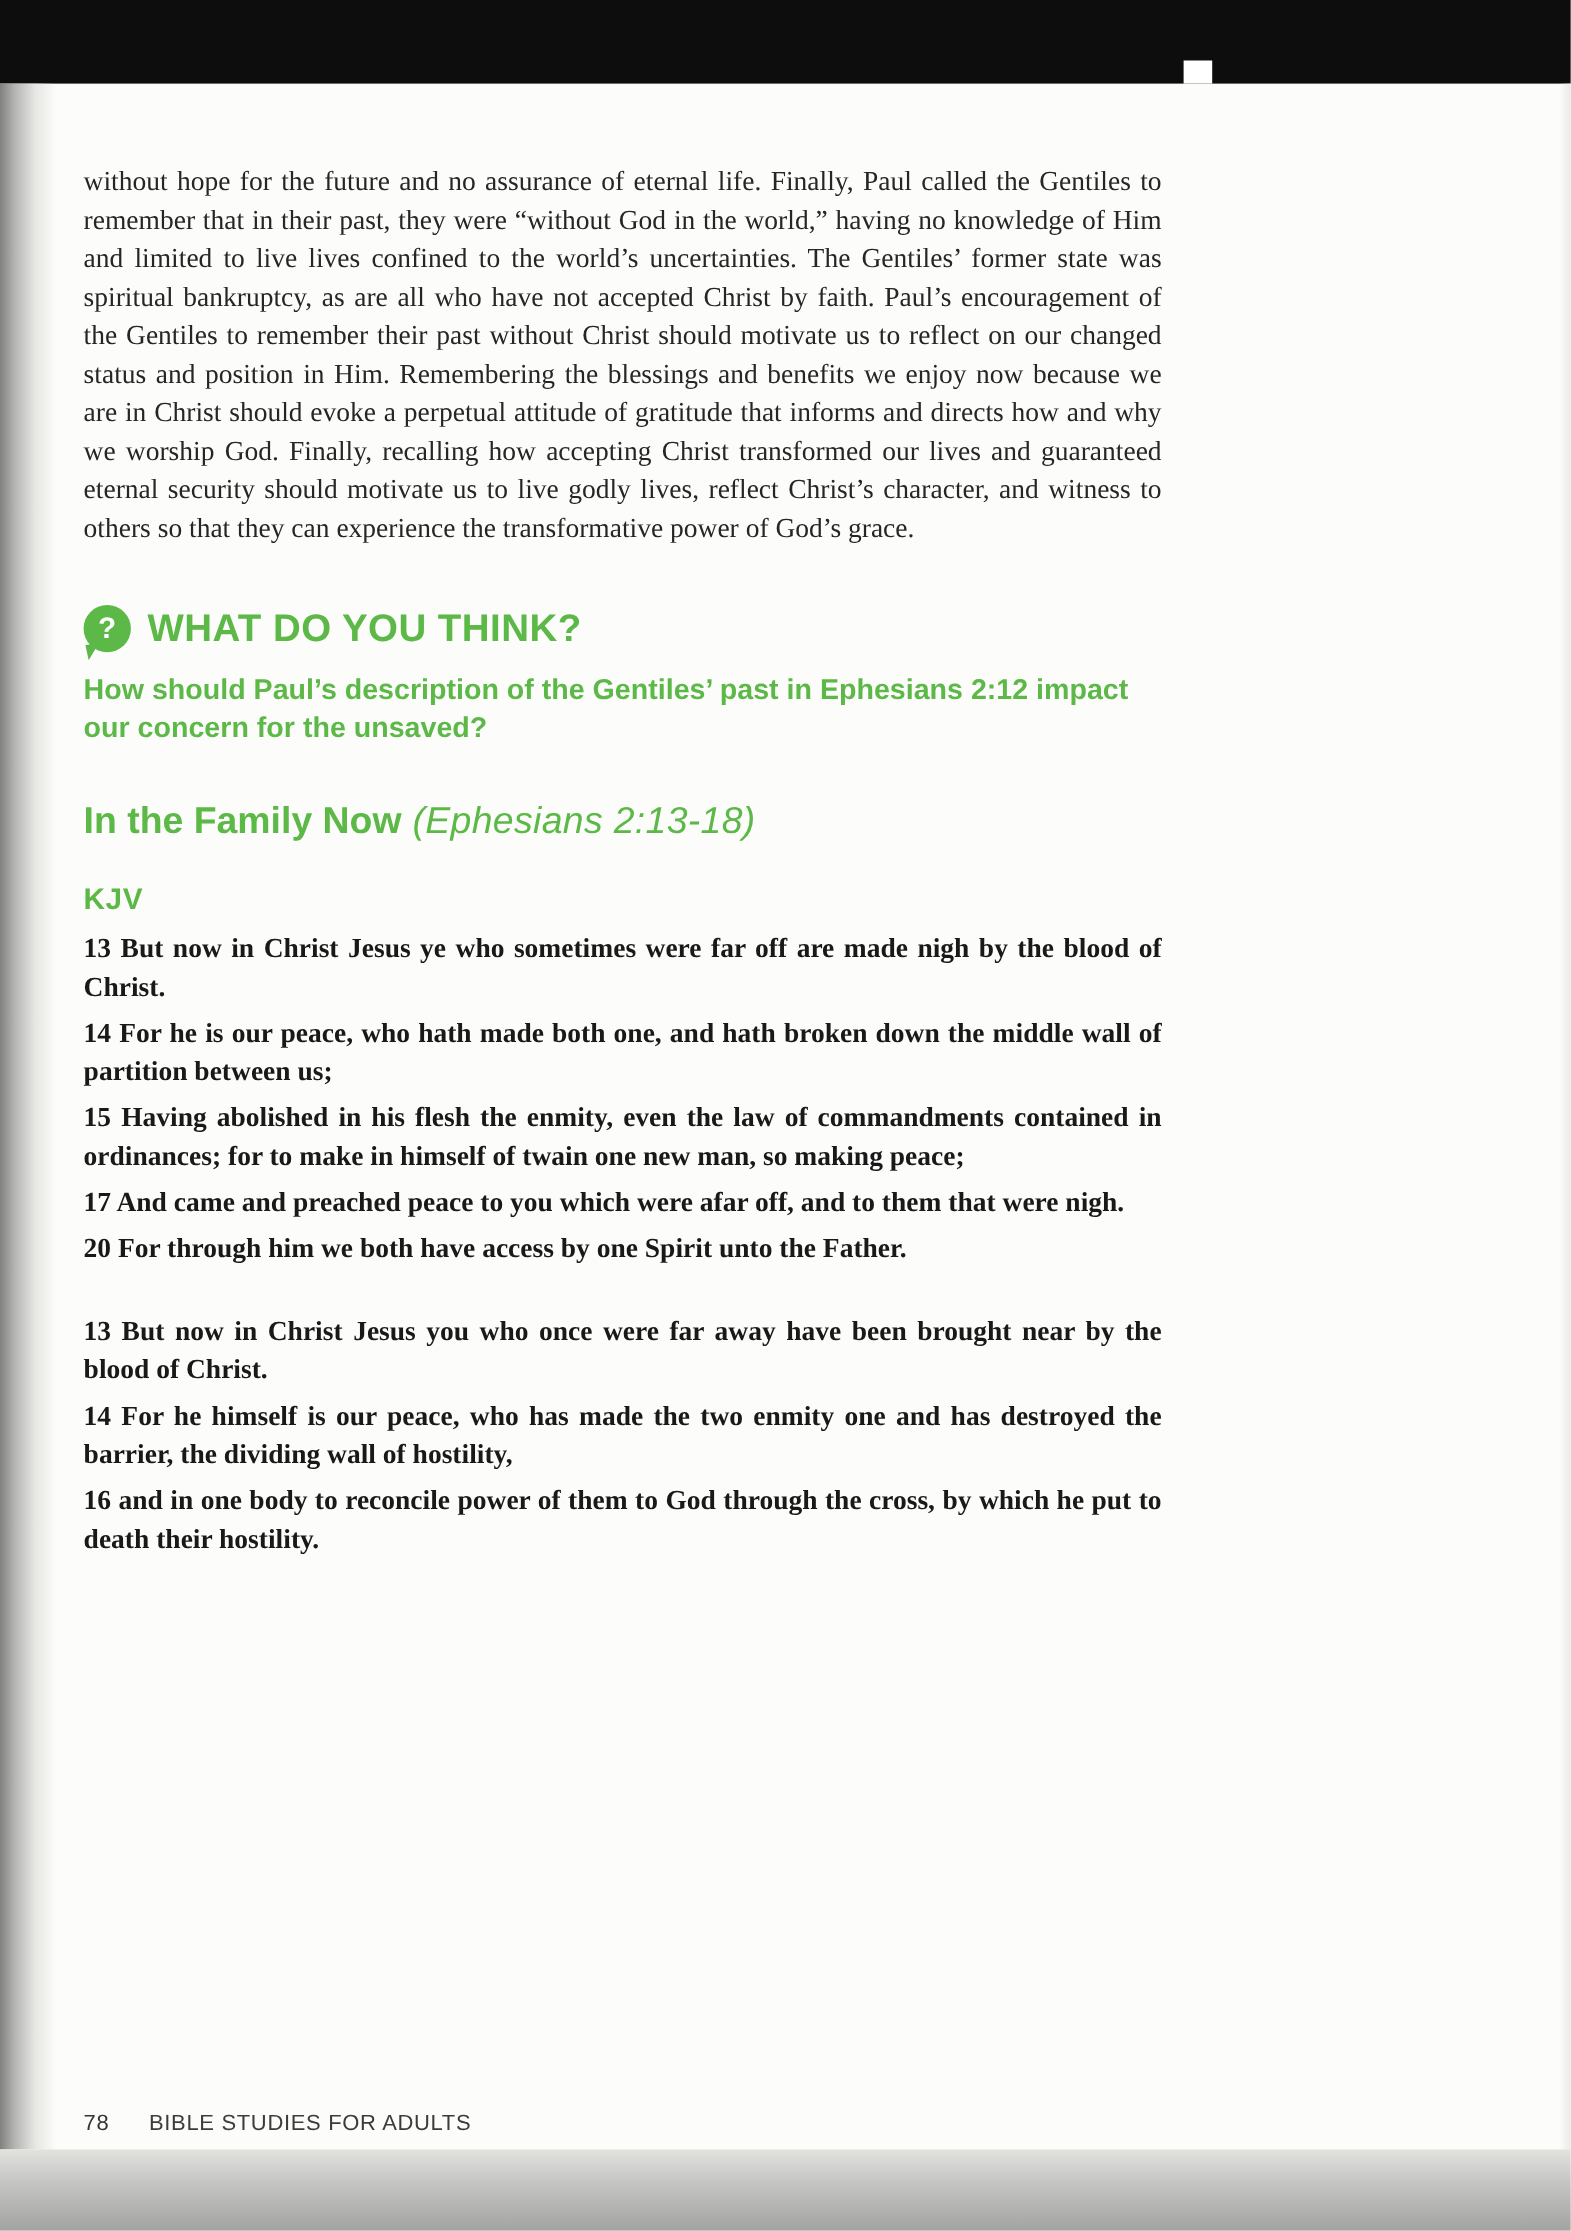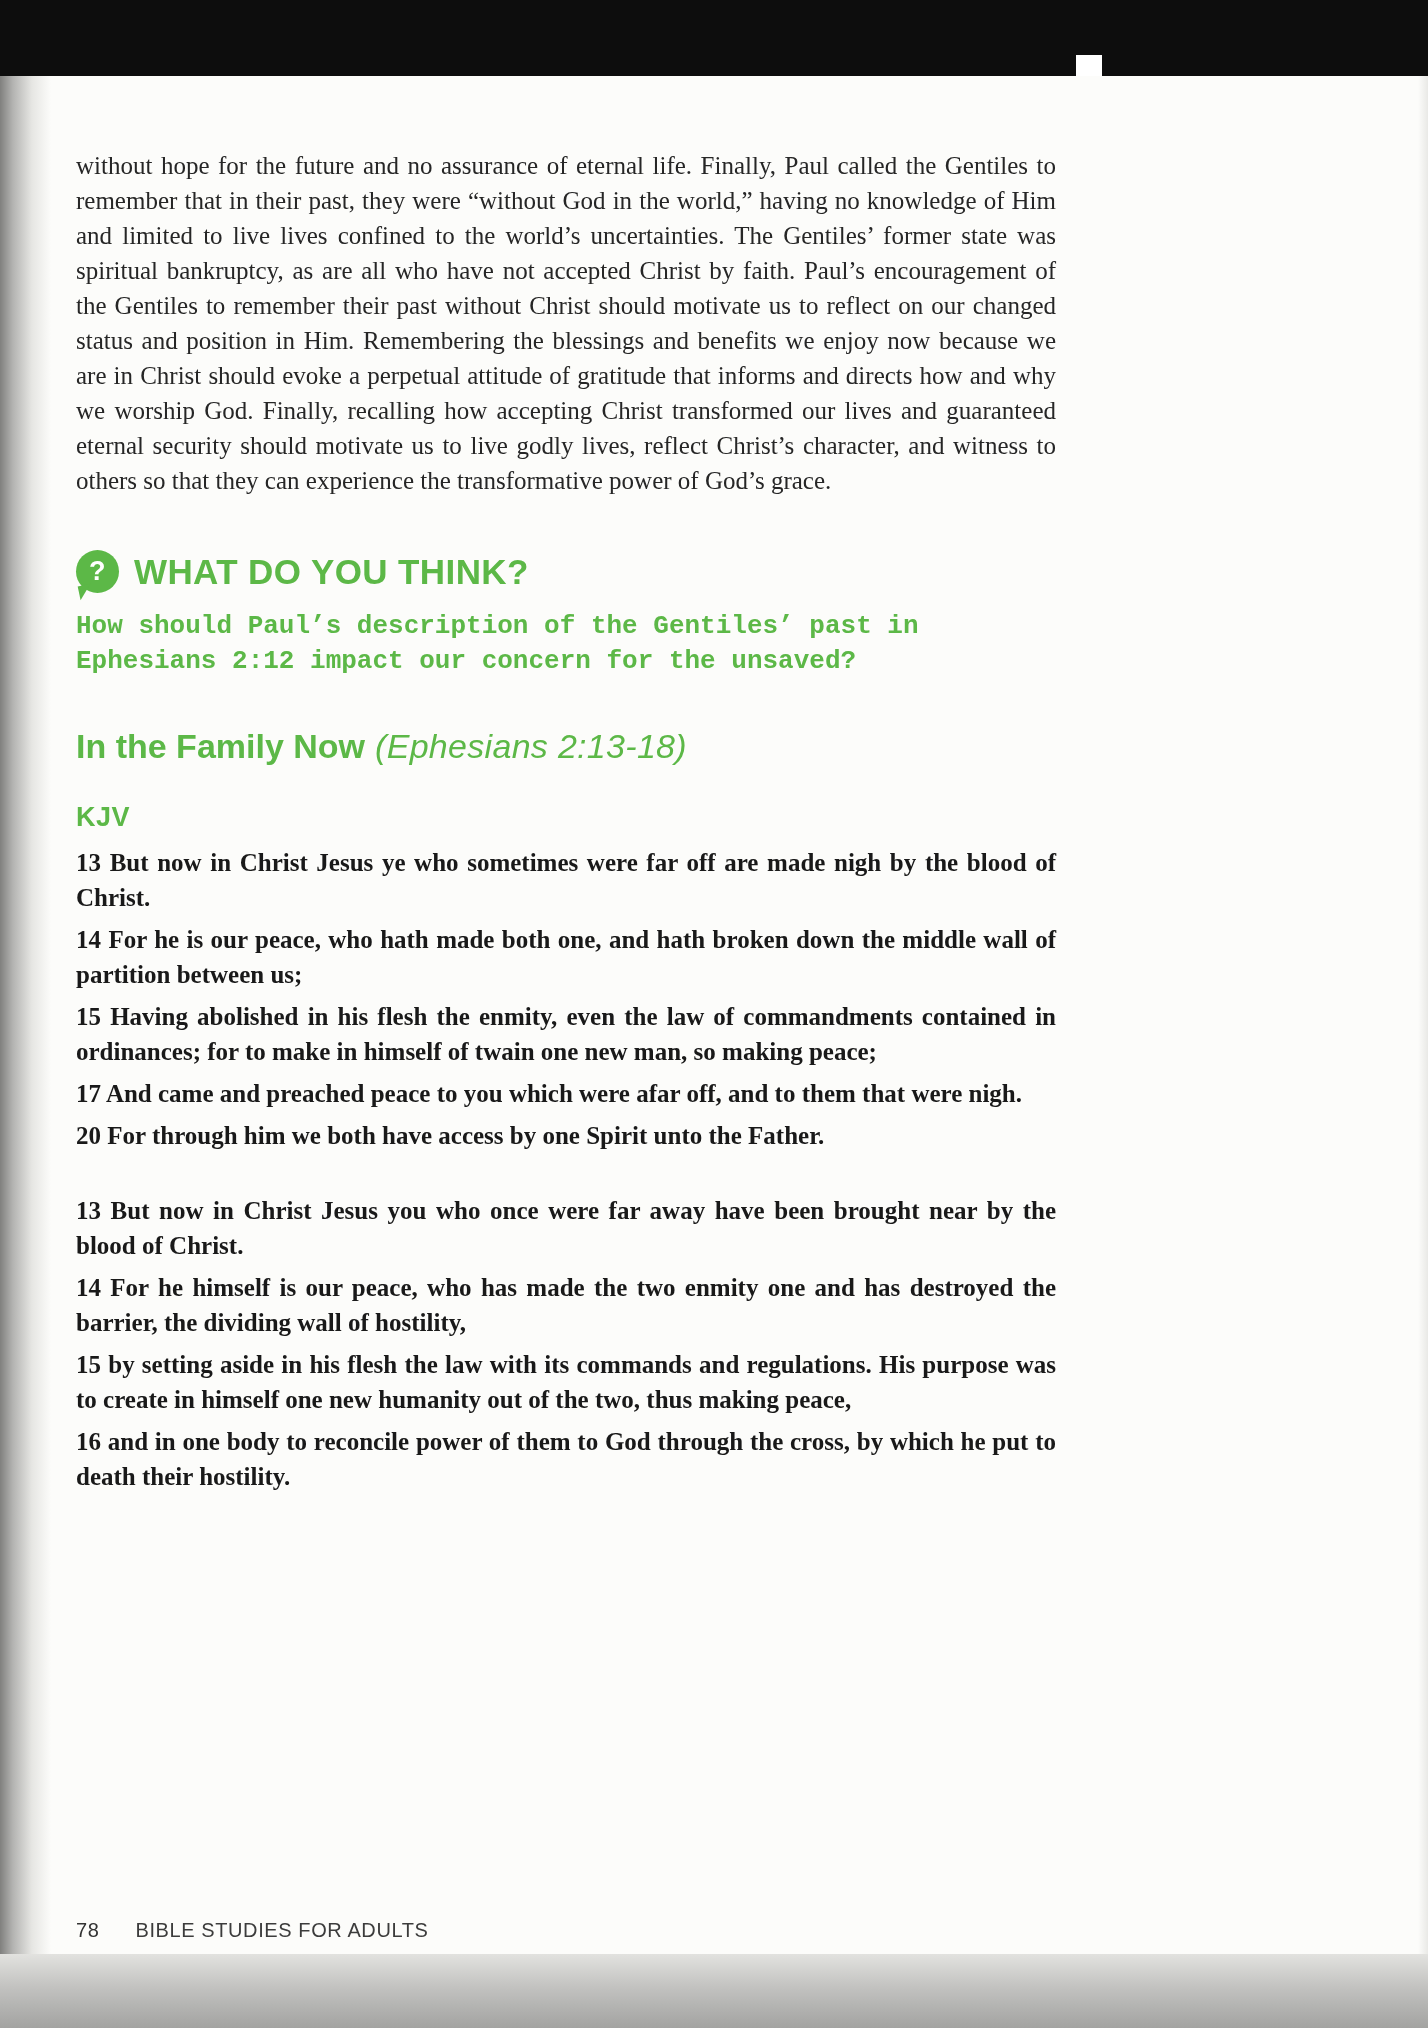--- a/index.html
+++ b/index.html
@@ -70,21 +70,21 @@
   }
   .q-tail{
     position:absolute;left:3px;bottom:-6px;
     width:0;height:0;
     border-right:13px solid transparent;
     border-top:14px solid var(--green);
     transform:rotate(-12deg);
   }
   .question{
     margin:16px 0 0;
-    font-family:Liberation Mono, monospace;
+    font-family:Liberation Sans, sans-serif;
     font-size:26px;line-height:35px;font-weight:700;
     color:var(--green);
   }
   .section-title{
     margin:48px 0 0;
     font-family:"Liberation Sans", sans-serif;
     font-size:34px;font-weight:800;
     color:var(--green);
   }
   .section-title .ref{
@@ -146,21 +146,20 @@
       <p class="verse"><span>13</span> <span>But now in Christ Jesus ye who sometimes were far off are made nigh by the blood of Christ.</span></p>
       <p class="verse"><span>14</span> <span>For he is our peace, who hath made both one, and hath broken down the middle wall of partition between us;</span></p>
       <p class="verse"><span>15</span> <span>Having abolished in his flesh the enmity, even the law of commandments contained in ordinances; for to make in himself of twain one new man, so making peace;</span></p>
       <p class="verse"><span>17</span> <span>And came and preached peace to you which were afar off, and to them that were nigh.</span></p>
       <p class="verse"><span>20</span> <span>For through him we both have access by one Spirit unto the Father.</span></p>
     </div>
 
     <div class="translation">
       <p class="verse"><span>13</span> <span>But now in Christ Jesus you who once were far away have been brought near by the blood of Christ.</span></p>
       <p class="verse"><span>14</span> <span>For he himself is our peace, who has made the two enmity one and has destroyed the barrier, the dividing wall of hostility,</span></p>
-      <p class="verse"><span>15</span> <span>by setting aside in his flesh the law with its commands and regulations. His purpose was to create in himself one new humanity out of the two, thus making peace,</span></p>
       <p class="verse"><span>16</span> <span>and in one body to reconcile power of them to God through the cross, by which he put to death their hostility.</span></p>
     </div>
 
   </div>
 
   <div class="footer">
     <span class="pagenum">78</span><span class="footer-text">BIBLE STUDIES FOR ADULTS</span>
   </div>
 
 </div>

